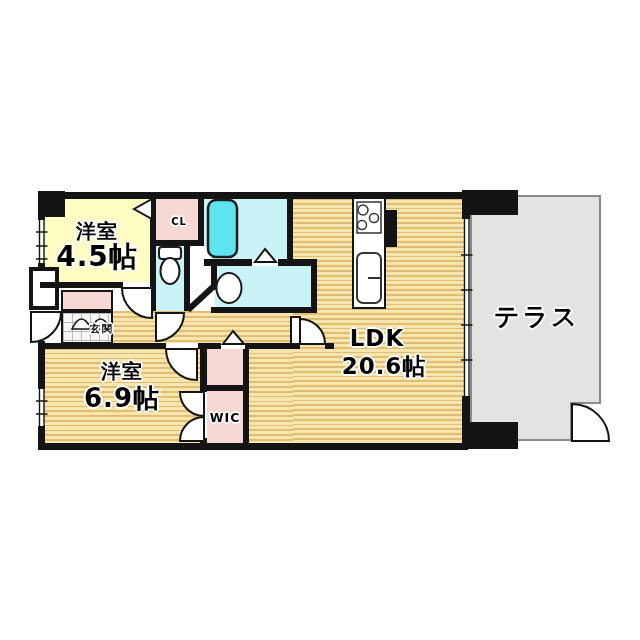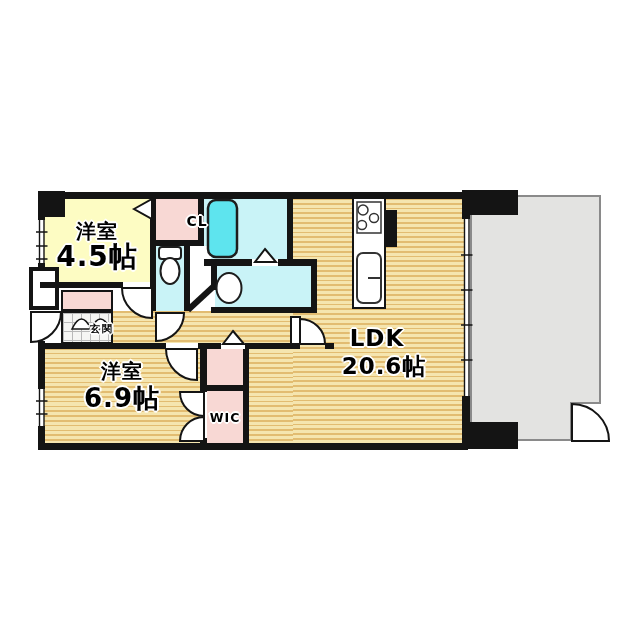--- a/index.html
+++ b/index.html
@@ -134,21 +134,22 @@
       <circle cx="363" cy="210" r="5" fill="none" stroke="#333" stroke-width="1.5"></circle>
       <circle cx="374" cy="218" r="4.5" fill="none" stroke="#333" stroke-width="1.5"></circle>
       <circle cx="362" cy="225" r="4.5" fill="none" stroke="#333" stroke-width="1.5"></circle>
       <rect x="357" y="253" width="24" height="50" rx="6" fill="#fff" stroke="#333" stroke-width="2"></rect>
       <line x1="368" y1="278" x2="381" y2="278" stroke="#333" stroke-width="2"></line>
     </g>
   </svg>
 
   <div class="label" style="left:97px;top:231px;font-size:20px;">洋室</div>
   <div class="label" style="left:97px;top:257px;font-size:28px;">4.5帖</div>
-  <div class="label" style="left:177px;top:221px;font-size:14px;padding-left:40px;">CL</div>
+  <div class="label" style="left:159px;top:221px;font-size:10px;padding-left:40px;">CL</div>
   <div class="label" style="left:102px;top:329px;font-size:10px;letter-spacing:2px;font-family:Liberation Mono, monospace;">玄関</div>
   <div class="label" style="left:122px;top:371px;font-size:20px;">洋室</div>
   <div class="label" style="left:122px;top:398px;font-size:26px;">6.9帖</div>
   <div class="label" style="left:225px;top:417px;font-size:12.5px;">WIC</div>
   <div class="label" style="left:377px;top:338px;font-size:23px;">LDK</div>
   <div class="label" style="left:384px;top:366px;font-size:23px;">20.6帖</div>
+  <div class="label" style="left:537px;top:316px;font-size:25px;letter-spacing:3px;">テラス</div>
 
 </div>
 
 </body></html>

